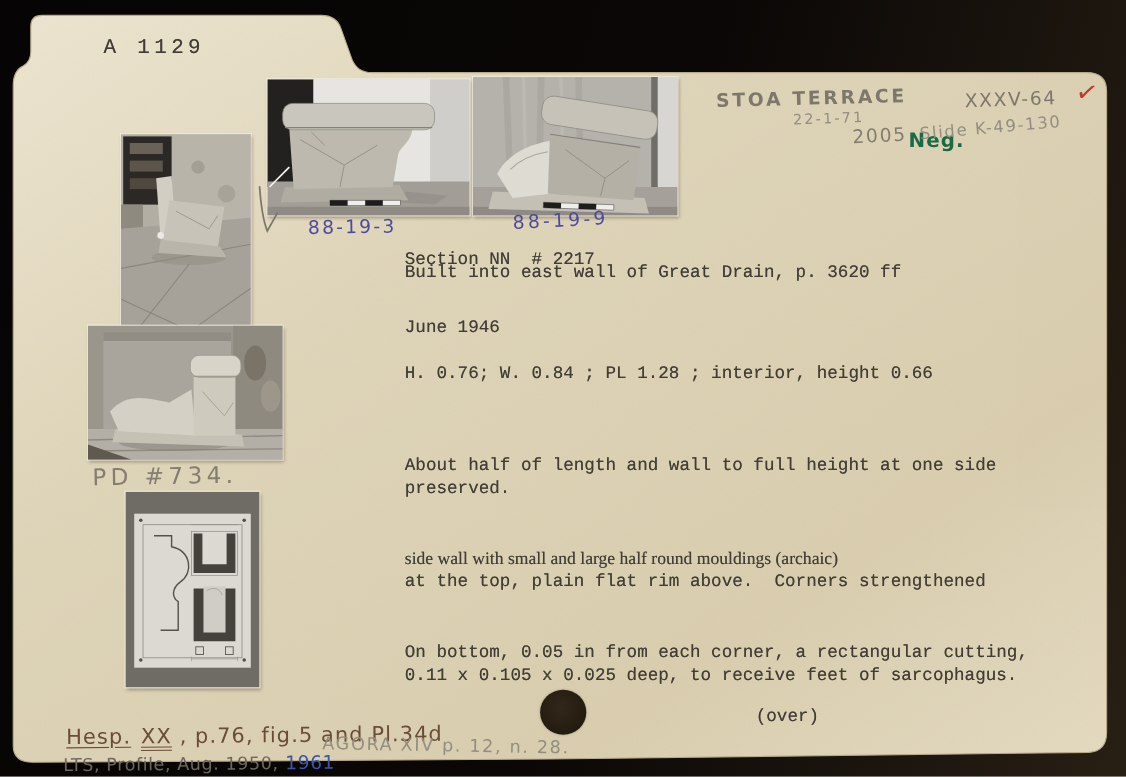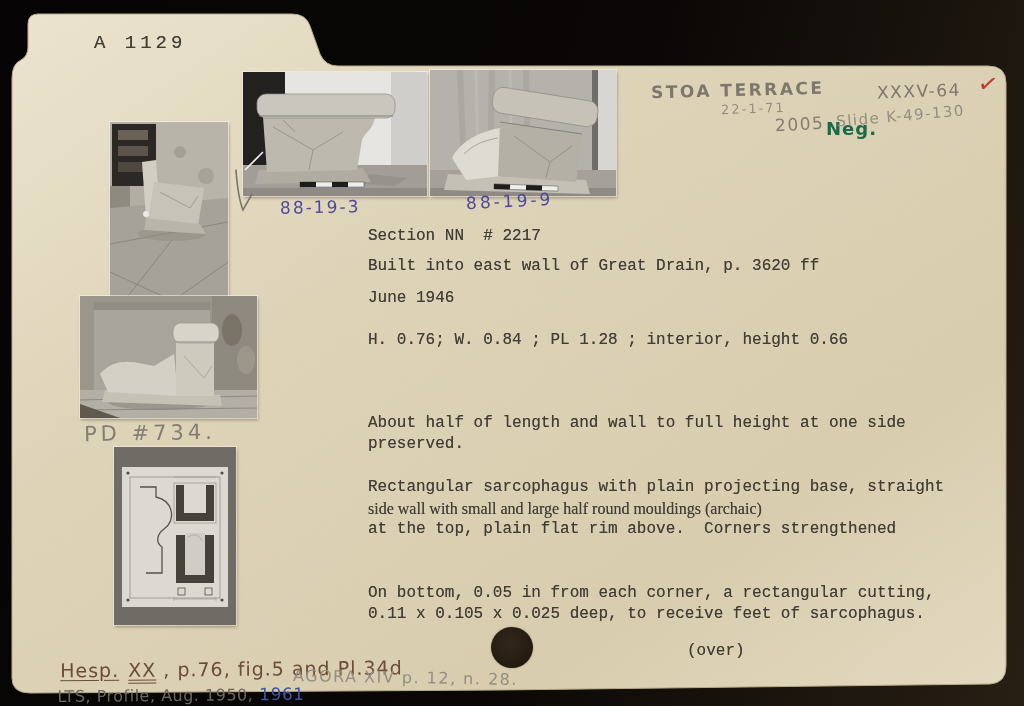--- a/index.html
+++ b/index.html
@@ -175,28 +175,27 @@
     <rect x="71" y="86" width="20" height="42" fill="#cfcdc6"></rect>
     <path d="M62 88 L71 88 L71 128 L91 128 L91 88 L100 88 L100 136 L62 136 Z" fill="#45423d"></path>
     <path d="M74 90 C80 86 86 88 88 94" stroke="#a09d95" stroke-width="0.7" fill="none"></path>
     <rect x="64" y="141" width="7" height="7" fill="none" stroke="#55524c" stroke-width="0.8"></rect>
     <rect x="91" y="141" width="7" height="7" fill="none" stroke="#55524c" stroke-width="0.8"></rect>
     <path d="M60 152 L102 152 M60 150 L60 154 M102 150 L102 154" stroke="#8a877f" stroke-width="0.5"></path>
     <path d="M60 30 L102 30" stroke="#8a877f" stroke-width="0.5"></path>
   </svg>
 
   <div class="abs typed" style="left:368px;top:226px;">Section NN  # 2217</div>
-  <div class="abs typed" style="left:368px;top:256px;text-align:center;">Built into east wall of Great Drain, p. 3620 ff</div>
+  <div class="abs typed" style="left:368px;top:238px;text-align:center;">Built into east wall of Great Drain, p. 3620 ff</div>
   <div class="abs typed" style="left:368px;top:288px;">June 1946</div>
   <div class="abs typed" style="left:368px;top:330px;">H. 0.76; W. 0.84 ; PL 1.28 ; interior, height 0.66</div>
 
   <div class="abs typed" style="left:368px;top:413px;">About half of length and wall to full height at one side</div>
   <div class="abs typed" style="left:368px;top:434px;">preserved.</div>
 
-  <div class="abs typed" style="left:368px;top:477px;">Rectangular sarcophagus with plain projecting base, straight</div>
   <div class="abs typed" style="left:368px;top:498px;font-family:Liberation Serif, serif;">side wall with small and large half round mouldings (archaic)</div>
   <div class="abs typed" style="left:368px;top:519px;">at the top, plain flat rim above.  Corners strengthened</div>
 
   <div class="abs typed" style="left:368px;top:583px;">On bottom, 0.05 in from each corner, a rectangular cutting,</div>
   <div class="abs typed" style="left:368px;top:604px;">0.11 x 0.105 x 0.025 deep, to receive feet of sarcophagus.</div>
 
   <div class="abs typed" style="left:687px;top:641px;">(over)</div>
 
   <div class="abs" style="left:491px;top:627px;width:42px;height:41px;border-radius:50%;
               background:radial-gradient(circle at 45% 40%, #32271a 0%, #241b10 70%, #1a1309 100%);

